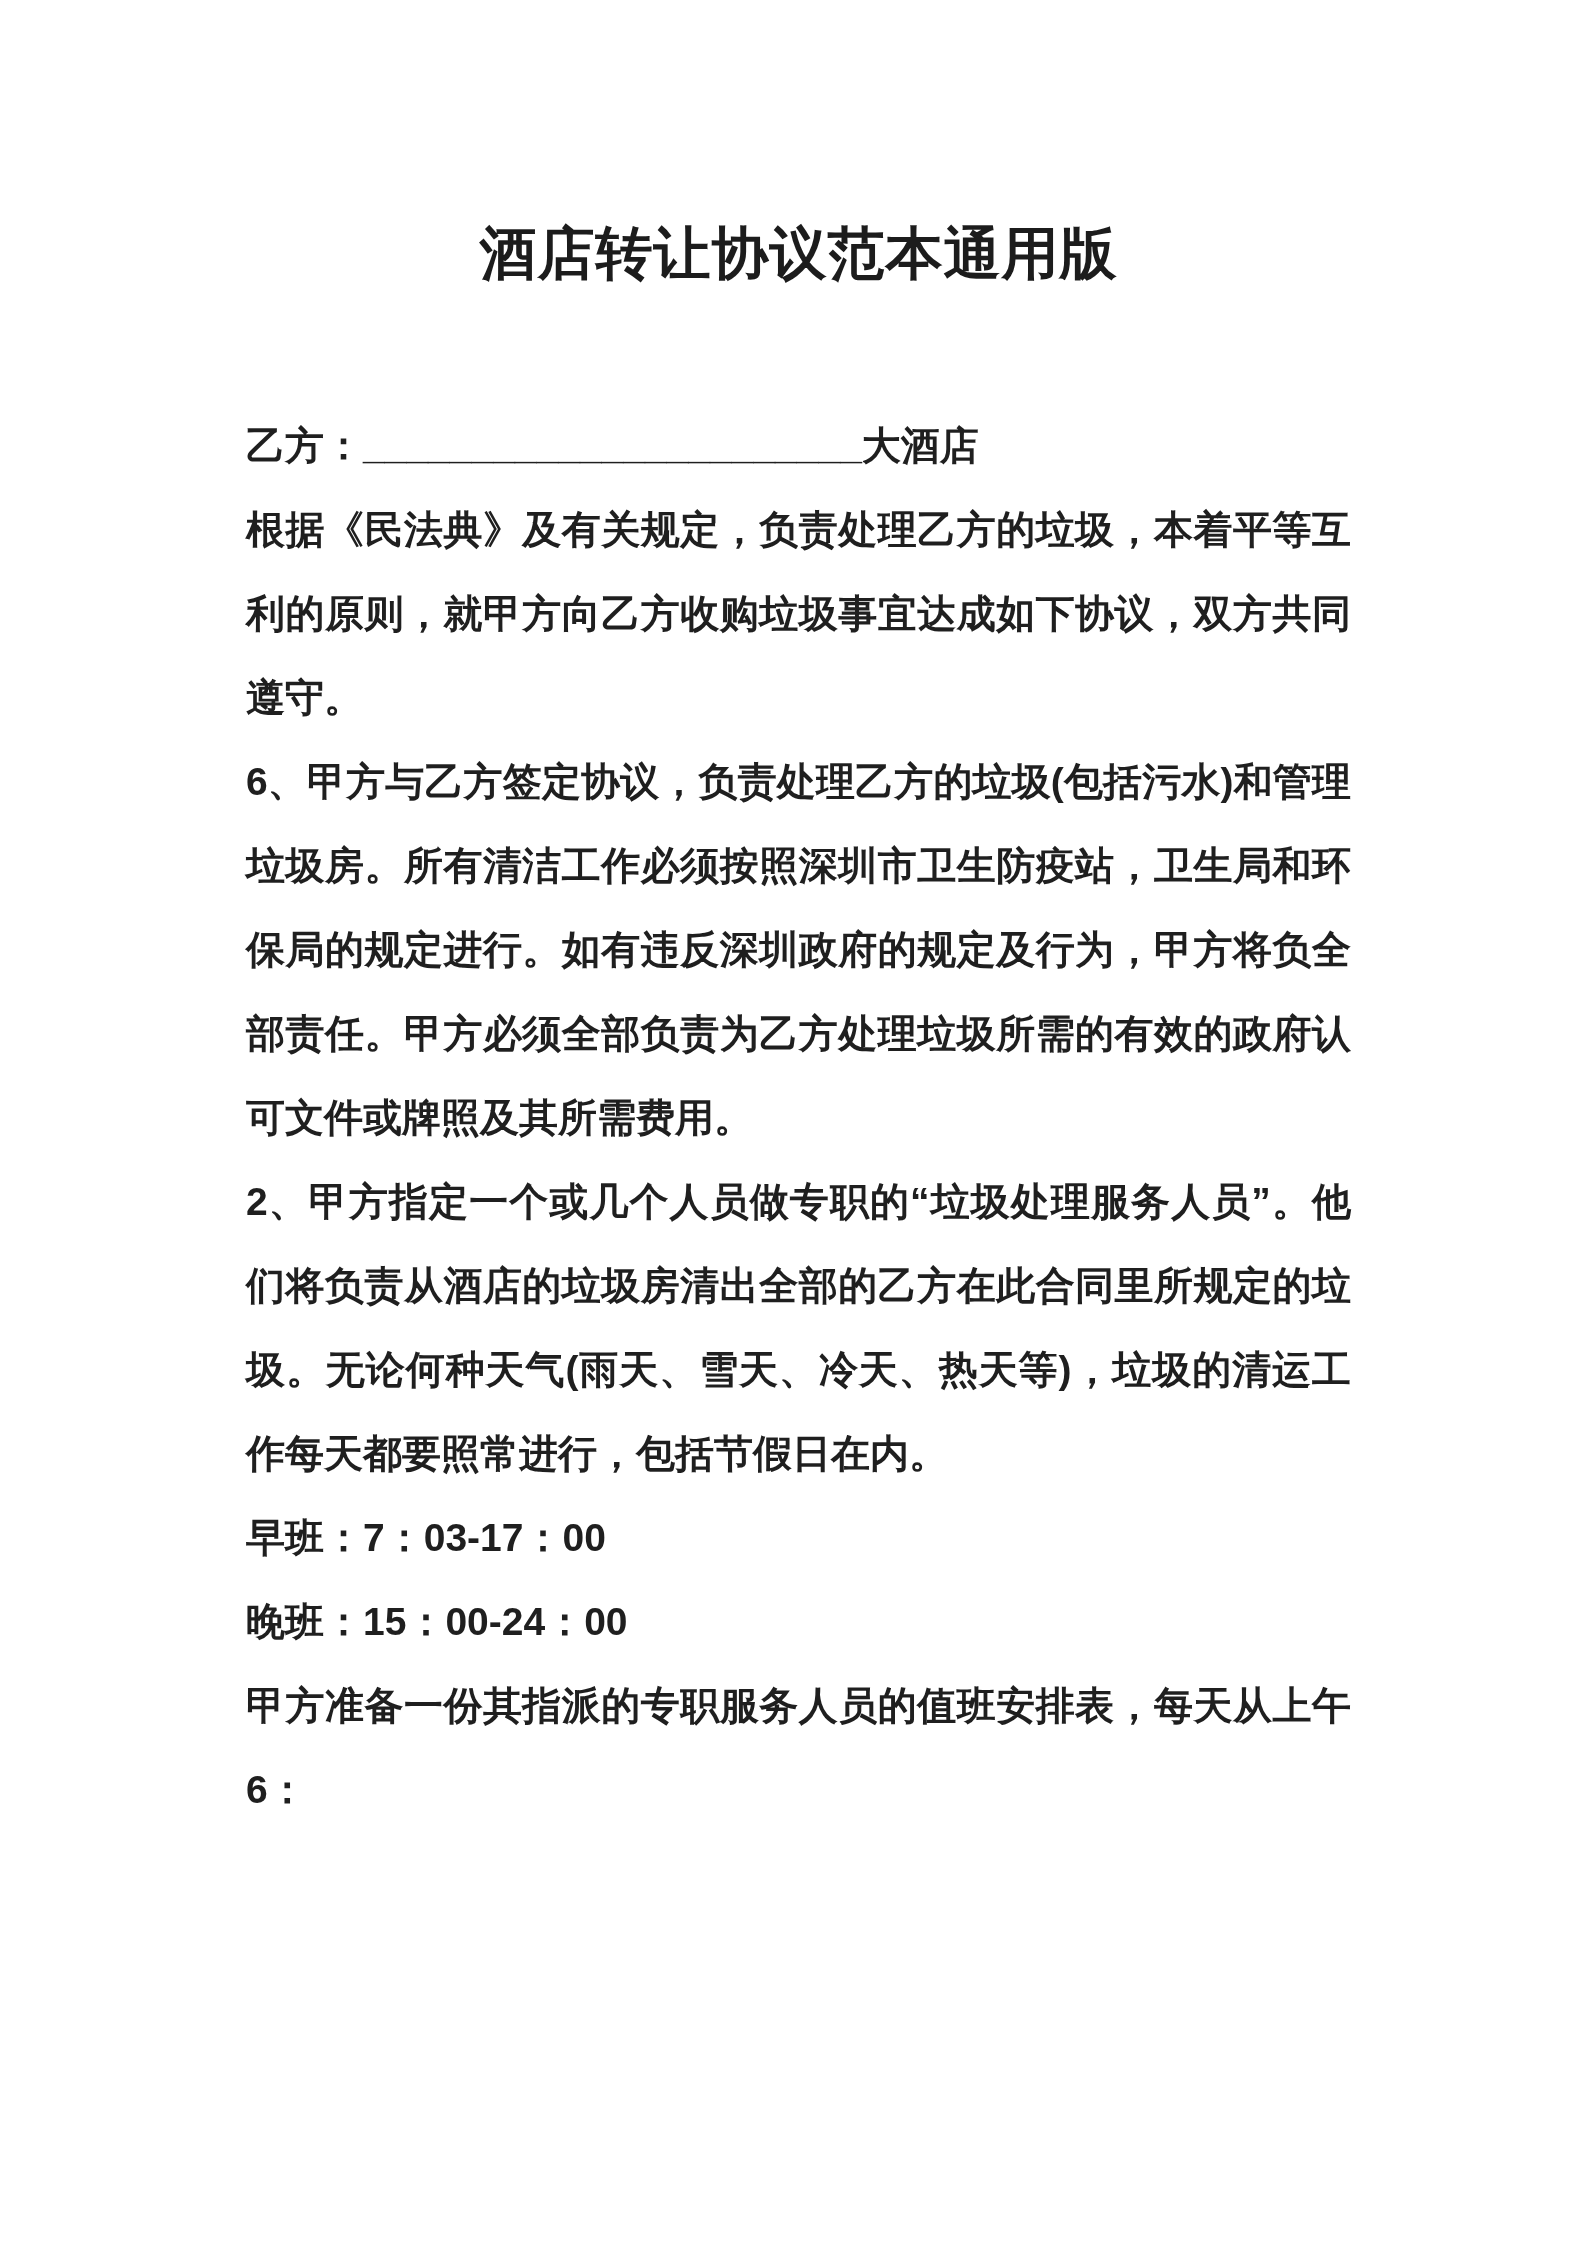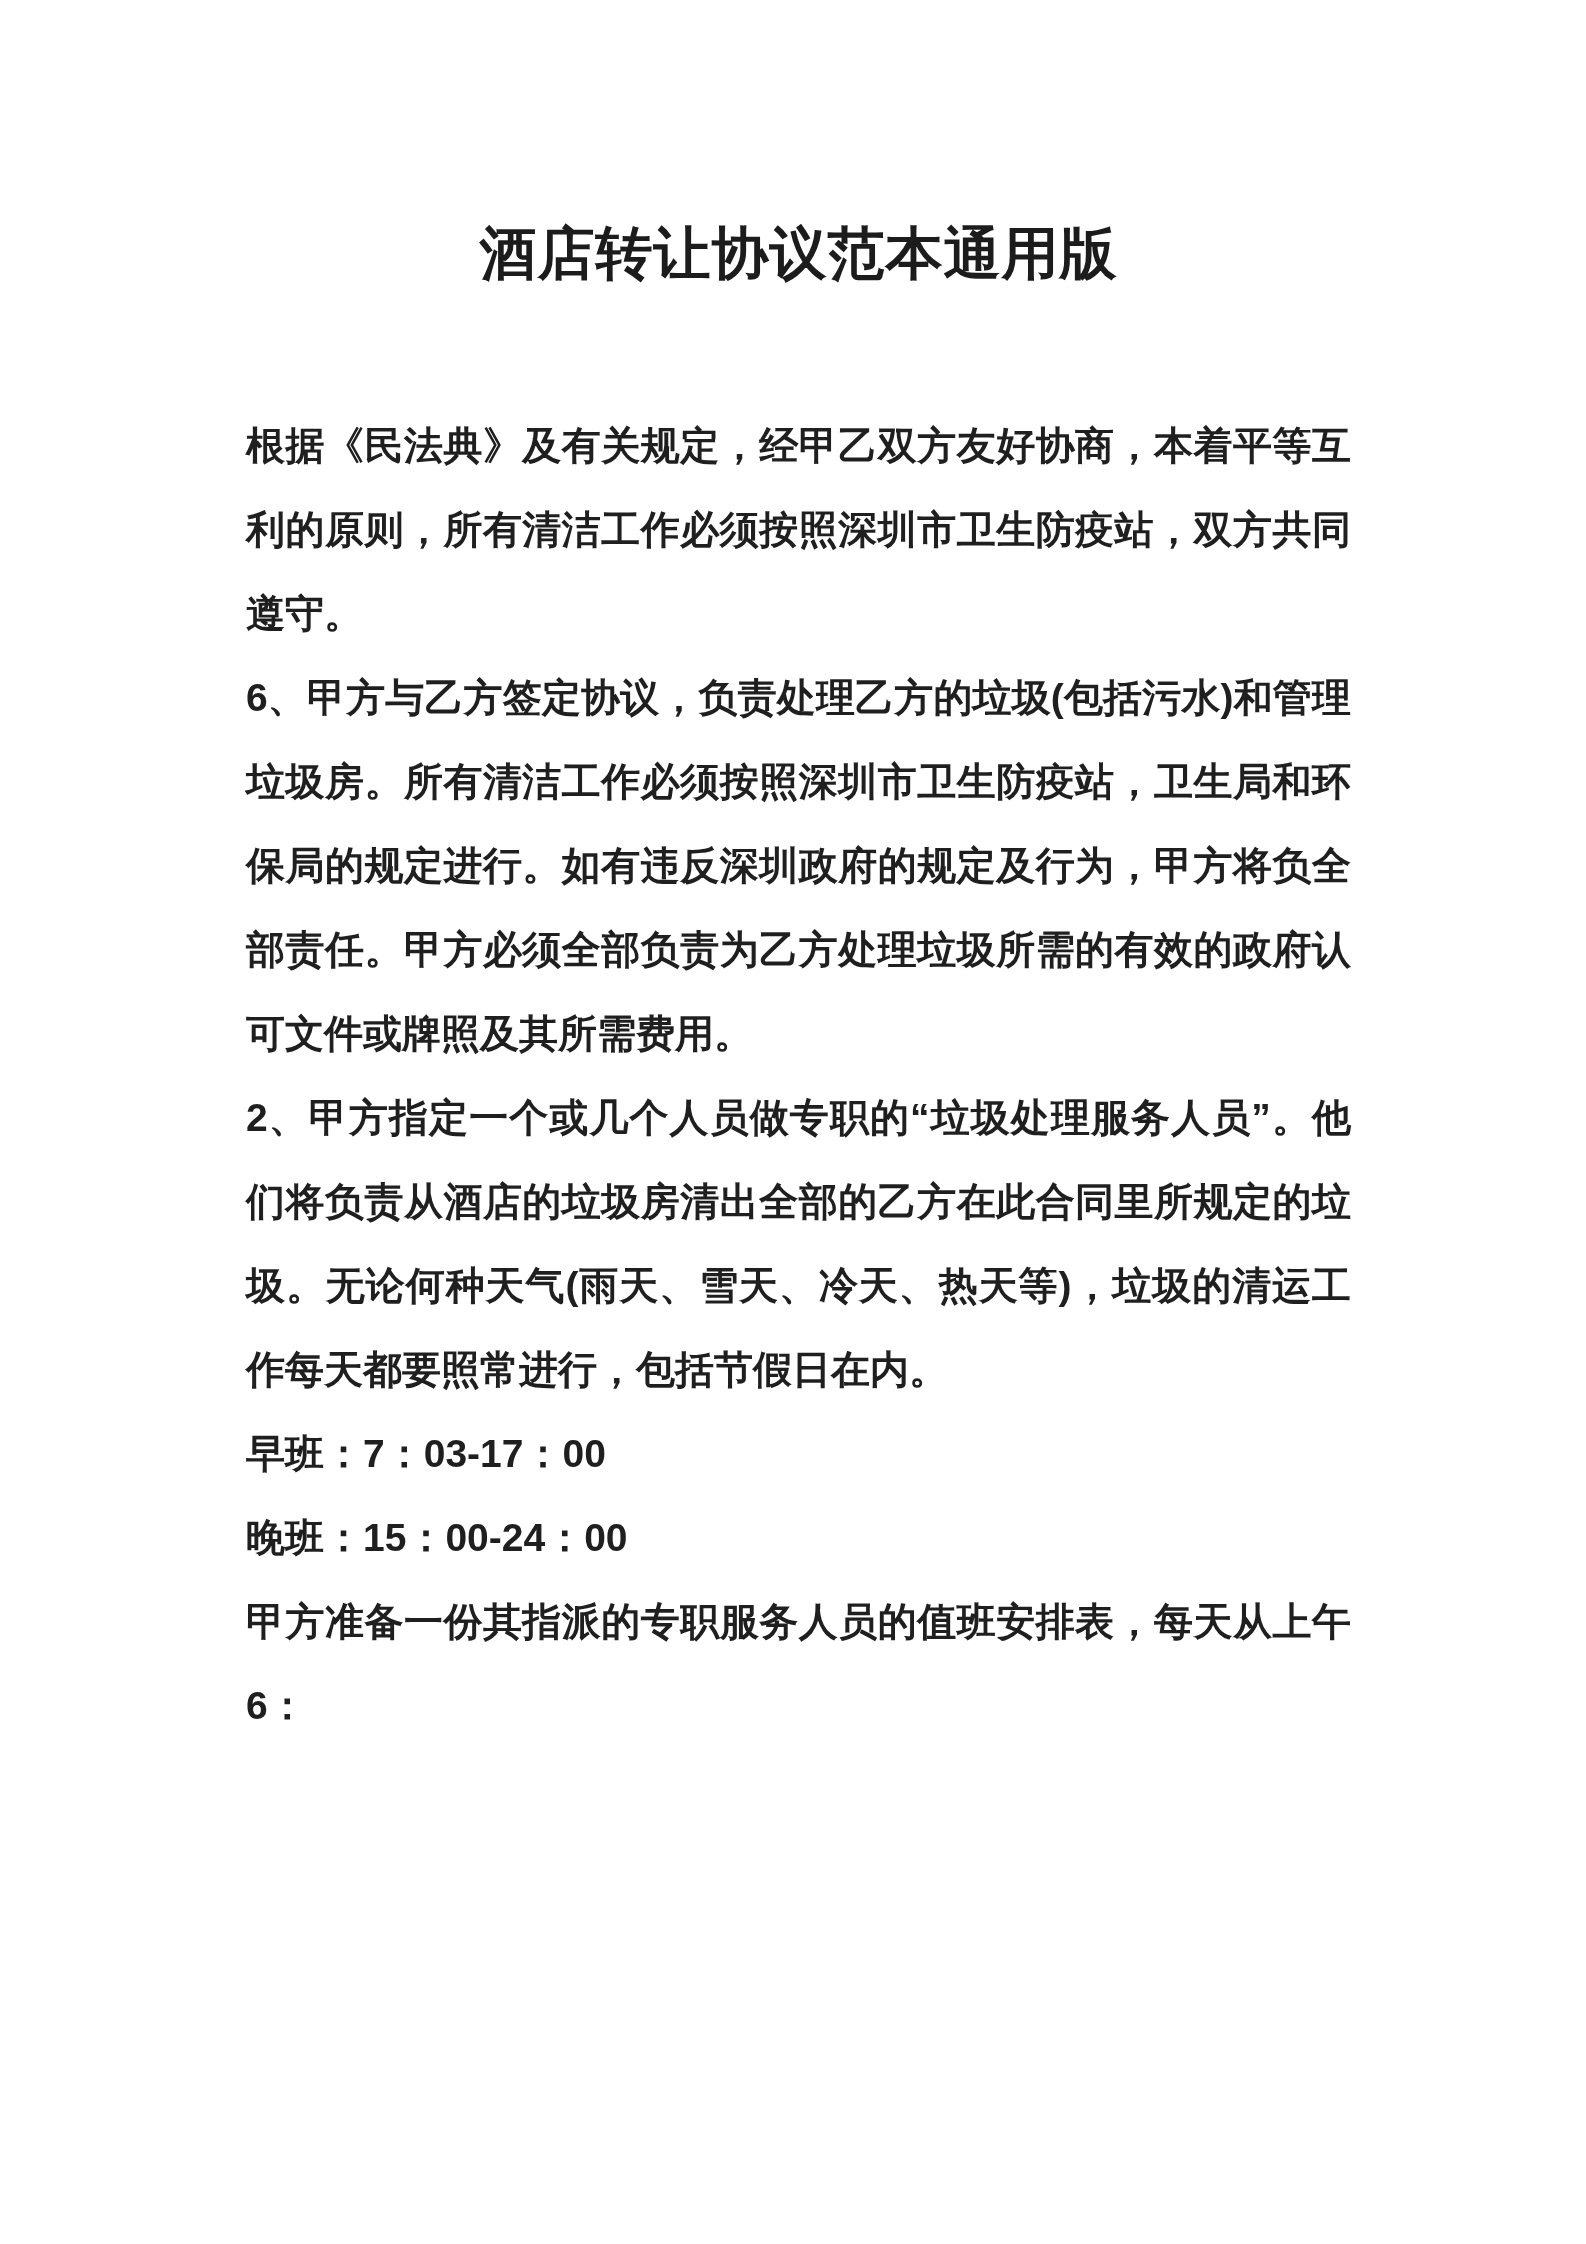--- a/index.html
+++ b/index.html
@@ -41,20 +41,21 @@
     color: #1f1f1f;
   }
 </style>
 </head>
 <body>
 
 <div class="page">
   <h1 class="doc-title">酒店转让协议范本通用版</h1>
 
   <div class="doc-body">
-    <p>根据《民法典》及有关规定，经甲乙双方友好协商，本着平等互利的原则，所有清洁工作必须按照深圳市卫生防疫站，双方共同遵守。</p>
+    <p>乙方：_______________________大酒店</p>
+    <p>根据《民法典》及有关规定，负责处理乙方的垃圾，本着平等互利的原则，就甲方向乙方收购垃圾事宜达成如下协议，双方共同遵守。</p>
     <p>6、甲方与乙方签定协议，负责处理乙方的垃圾(包括污水)和管理垃圾房。所有清洁工作必须按照深圳市卫生防疫站，卫生局和环保局的规定进行。如有违反深圳政府的规定及行为，甲方将负全部责任。甲方必须全部负责为乙方处理垃圾所需的有效的政府认可文件或牌照及其所需费用。</p>
     <p>2、甲方指定一个或几个人员做专职的“垃圾处理服务人员”。他们将负责从酒店的垃圾房清出全部的乙方在此合同里所规定的垃圾。无论何种天气(雨天、雪天、冷天、热天等)，垃圾的清运工作每天都要照常进行，包括节假日在内。</p>
     <p>早班：7：03-17：00</p>
     <p>晚班：15：00-24：00</p>
     <p>甲方准备一份其指派的专职服务人员的值班安排表，每天从上午6：</p>
   </div>
 </div>
 
 </body></html>

